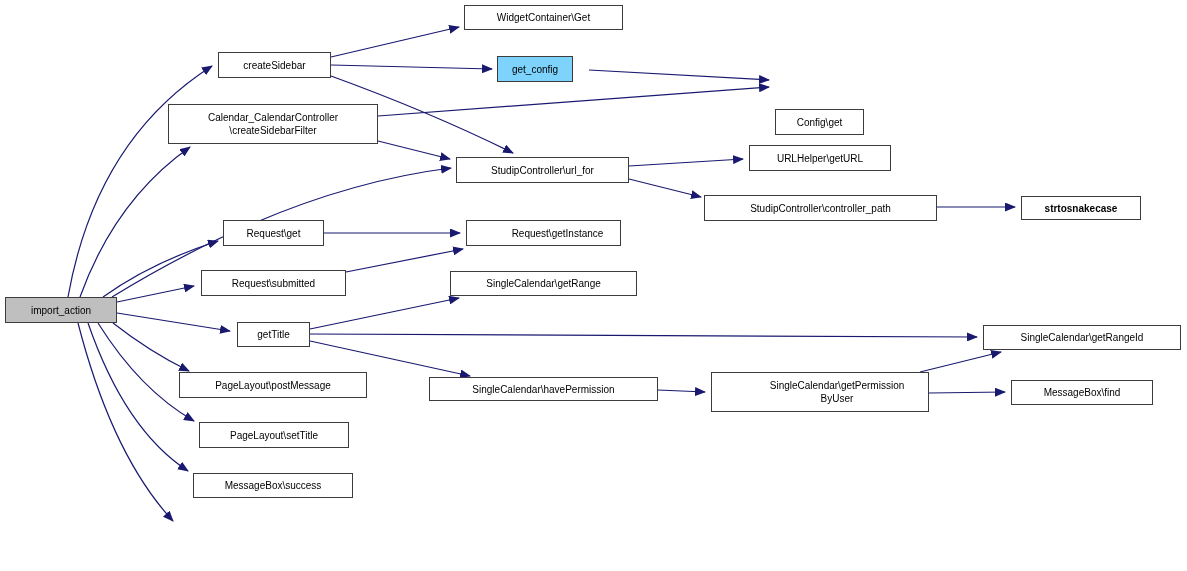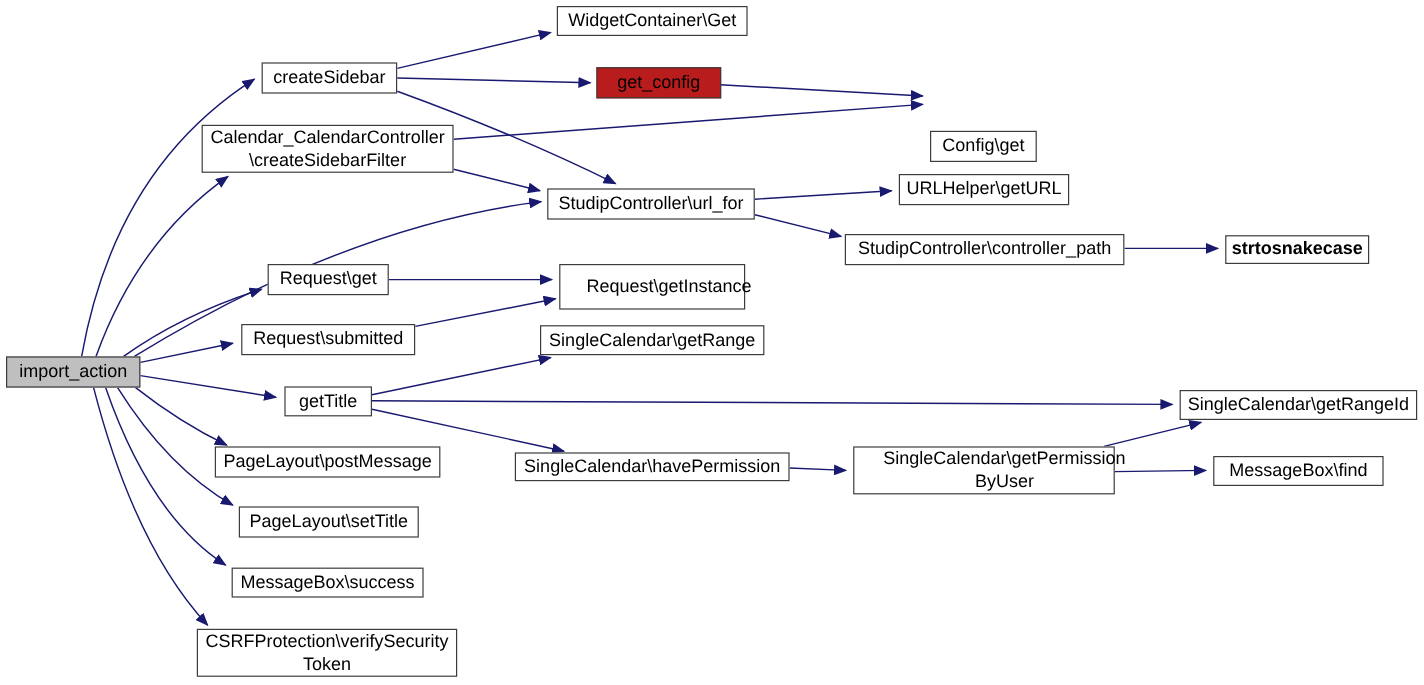--- a/index.html
+++ b/index.html
@@ -14,21 +14,21 @@
   .edge{fill:none;stroke:#191970;stroke-width:1.2px;}
   .nodes-layer{position:absolute;left:0;top:0;width:1187px;height:571px;}
   .node{
     position:absolute;
     box-sizing:border-box;
     border:1.5px solid #3c3c3c;
     background:#ffffff;
     color:#000000;
     display:flex;align-items:center;justify-content:center;
     text-align:center;
-    font-size:15px;line-height:1.3;
+    font-size:10px;line-height:1.3;
     white-space:pre-line;
     cursor:pointer;
   }
   .node.highlight{background:#bfbfbf;border-color:#1f1f1f;}
 </style>
 </head>
 <body>
 
 <div class="canvas">
   <svg class="edges-layer" width="1187" height="571" viewBox="0 0 1187 571" xmlns="http://www.w3.org/2000/svg">
@@ -66,35 +66,33 @@
         <path d="M920,372 L1001,352" class="edge" stroke="#191970" marker-end="url(#arrow)"></path>
         <path d="M929,393 L1005,392" class="edge" stroke="#191970" marker-end="url(#arrow)"></path>
       </g>
   </svg>
   <div class="nodes-layer" id="nodes-layer">
       <div class="node highlight" style="left: 5px; top: 297px; width: 112px; height: 26px; border-color: rgb(60, 60, 60); background: rgb(191, 191, 191);">import_action</div>
       <div class="node" style="left: 218px; top: 52px; width: 113px; height: 26px; border-color: rgb(60, 60, 60); background: rgb(255, 255, 255);">createSidebar</div>
       <div class="node" style="left: 168px; top: 104px; width: 210px; height: 40px; border-color: rgb(60, 60, 60); background: rgb(255, 255, 255);">Calendar_CalendarController
 \createSidebarFilter</div>
       <div class="node" style="left: 464px; top: 5px; width: 159px; height: 25px; border-color: rgb(60, 60, 60); background: rgb(255, 255, 255);">WidgetContainer\Get</div>
-      <div class="node" style="left: 497px; top: 56px; width: 104px; height: 26px; border-color: rgb(60, 60, 60); background: #b91c1c;">get_config</div>
+      <div class="node" style="left: 497px; top: 56px; width: 76px; height: 26px; border-color: rgb(60, 60, 60); background: #7dd3fc;">get_config</div>
       <div class="node" style="left: 775px; top: 69px; width: 89px; height: 26px; border-color: rgb(60, 60, 60); background: rgb(255, 255, 255); margin-top: 40px;">Config\get</div>
       <div class="node" style="left: 456px; top: 157px; width: 173px; height: 26px; border-color: rgb(60, 60, 60); background: rgb(255, 255, 255);">StudipController\url_for</div>
       <div class="node" style="left: 749px; top: 145px; width: 142px; height: 26px; border-color: rgb(60, 60, 60); background: rgb(255, 255, 255);">URLHelper\getURL</div>
       <div class="node" style="left: 704px; top: 195px; width: 233px; height: 26px; border-color: rgb(60, 60, 60); background: rgb(255, 255, 255);">StudipController\controller_path</div>
       <div class="node" style="left: 1021px; top: 196px; width: 120px; height: 24px; border-color: rgb(60, 60, 60); background: rgb(255, 255, 255); font-weight: bold;">strtosnakecase</div>
       <div class="node" style="left: 223px; top: 220px; width: 101px; height: 26px; border-color: rgb(60, 60, 60); background: rgb(255, 255, 255);">Request\get</div>
-      <div class="node" style="left: 466px; top: 220px; width: 155px; height: 38px; border-color: rgb(60, 60, 60); background: rgb(255, 255, 255); padding-left: 28px;">Request\getInstance</div>
+      <div class="node" style="left: 466px; top: 220px; width: 155px; height: 26px; border-color: rgb(60, 60, 60); background: rgb(255, 255, 255); padding-left: 28px;">Request\getInstance</div>
       <div class="node" style="left: 201px; top: 270px; width: 145px; height: 26px; border-color: rgb(60, 60, 60); background: rgb(255, 255, 255);">Request\submitted</div>
       <div class="node" style="left: 450px; top: 271px; width: 187px; height: 25px; border-color: rgb(60, 60, 60); background: rgb(255, 255, 255);">SingleCalendar\getRange</div>
       <div class="node" style="left: 237px; top: 322px; width: 73px; height: 25px; border-color: rgb(60, 60, 60); background: rgb(255, 255, 255);">getTitle</div>
       <div class="node" style="left: 983px; top: 325px; width: 198px; height: 25px; border-color: rgb(60, 60, 60); background: rgb(255, 255, 255);">SingleCalendar\getRangeId</div>
       <div class="node" style="left: 179px; top: 372px; width: 188px; height: 26px; border-color: rgb(60, 60, 60); background: rgb(255, 255, 255);">PageLayout\postMessage</div>
       <div class="node" style="left: 429px; top: 377px; width: 229px; height: 24px; border-color: rgb(60, 60, 60); background: rgb(255, 255, 255);">SingleCalendar\havePermission</div>
       <div class="node" style="left: 711px; top: 372px; width: 218px; height: 40px; border-color: rgb(60, 60, 60); background: rgb(255, 255, 255); padding-left: 34px;">SingleCalendar\getPermission
 ByUser</div>
       <div class="node" style="left: 1011px; top: 380px; width: 142px; height: 25px; border-color: rgb(60, 60, 60); background: rgb(255, 255, 255);">MessageBox\find</div>
       <div class="node" style="left: 199px; top: 422px; width: 150px; height: 26px; border-color: rgb(60, 60, 60); background: rgb(255, 255, 255);">PageLayout\setTitle</div>
       <div class="node" style="left: 193px; top: 473px; width: 160px; height: 25px; border-color: rgb(60, 60, 60); background: rgb(255, 255, 255);">MessageBox\success</div>
-      <div class="node" style="left: 164px; top: 524px; width: 217px; height: 40px; border-color: rgb(60, 60, 60); background: rgb(255, 255, 255);">CSRFProtection\verifySecurity
-Token</div>
     </div>
 </div>
 
 </body></html>

